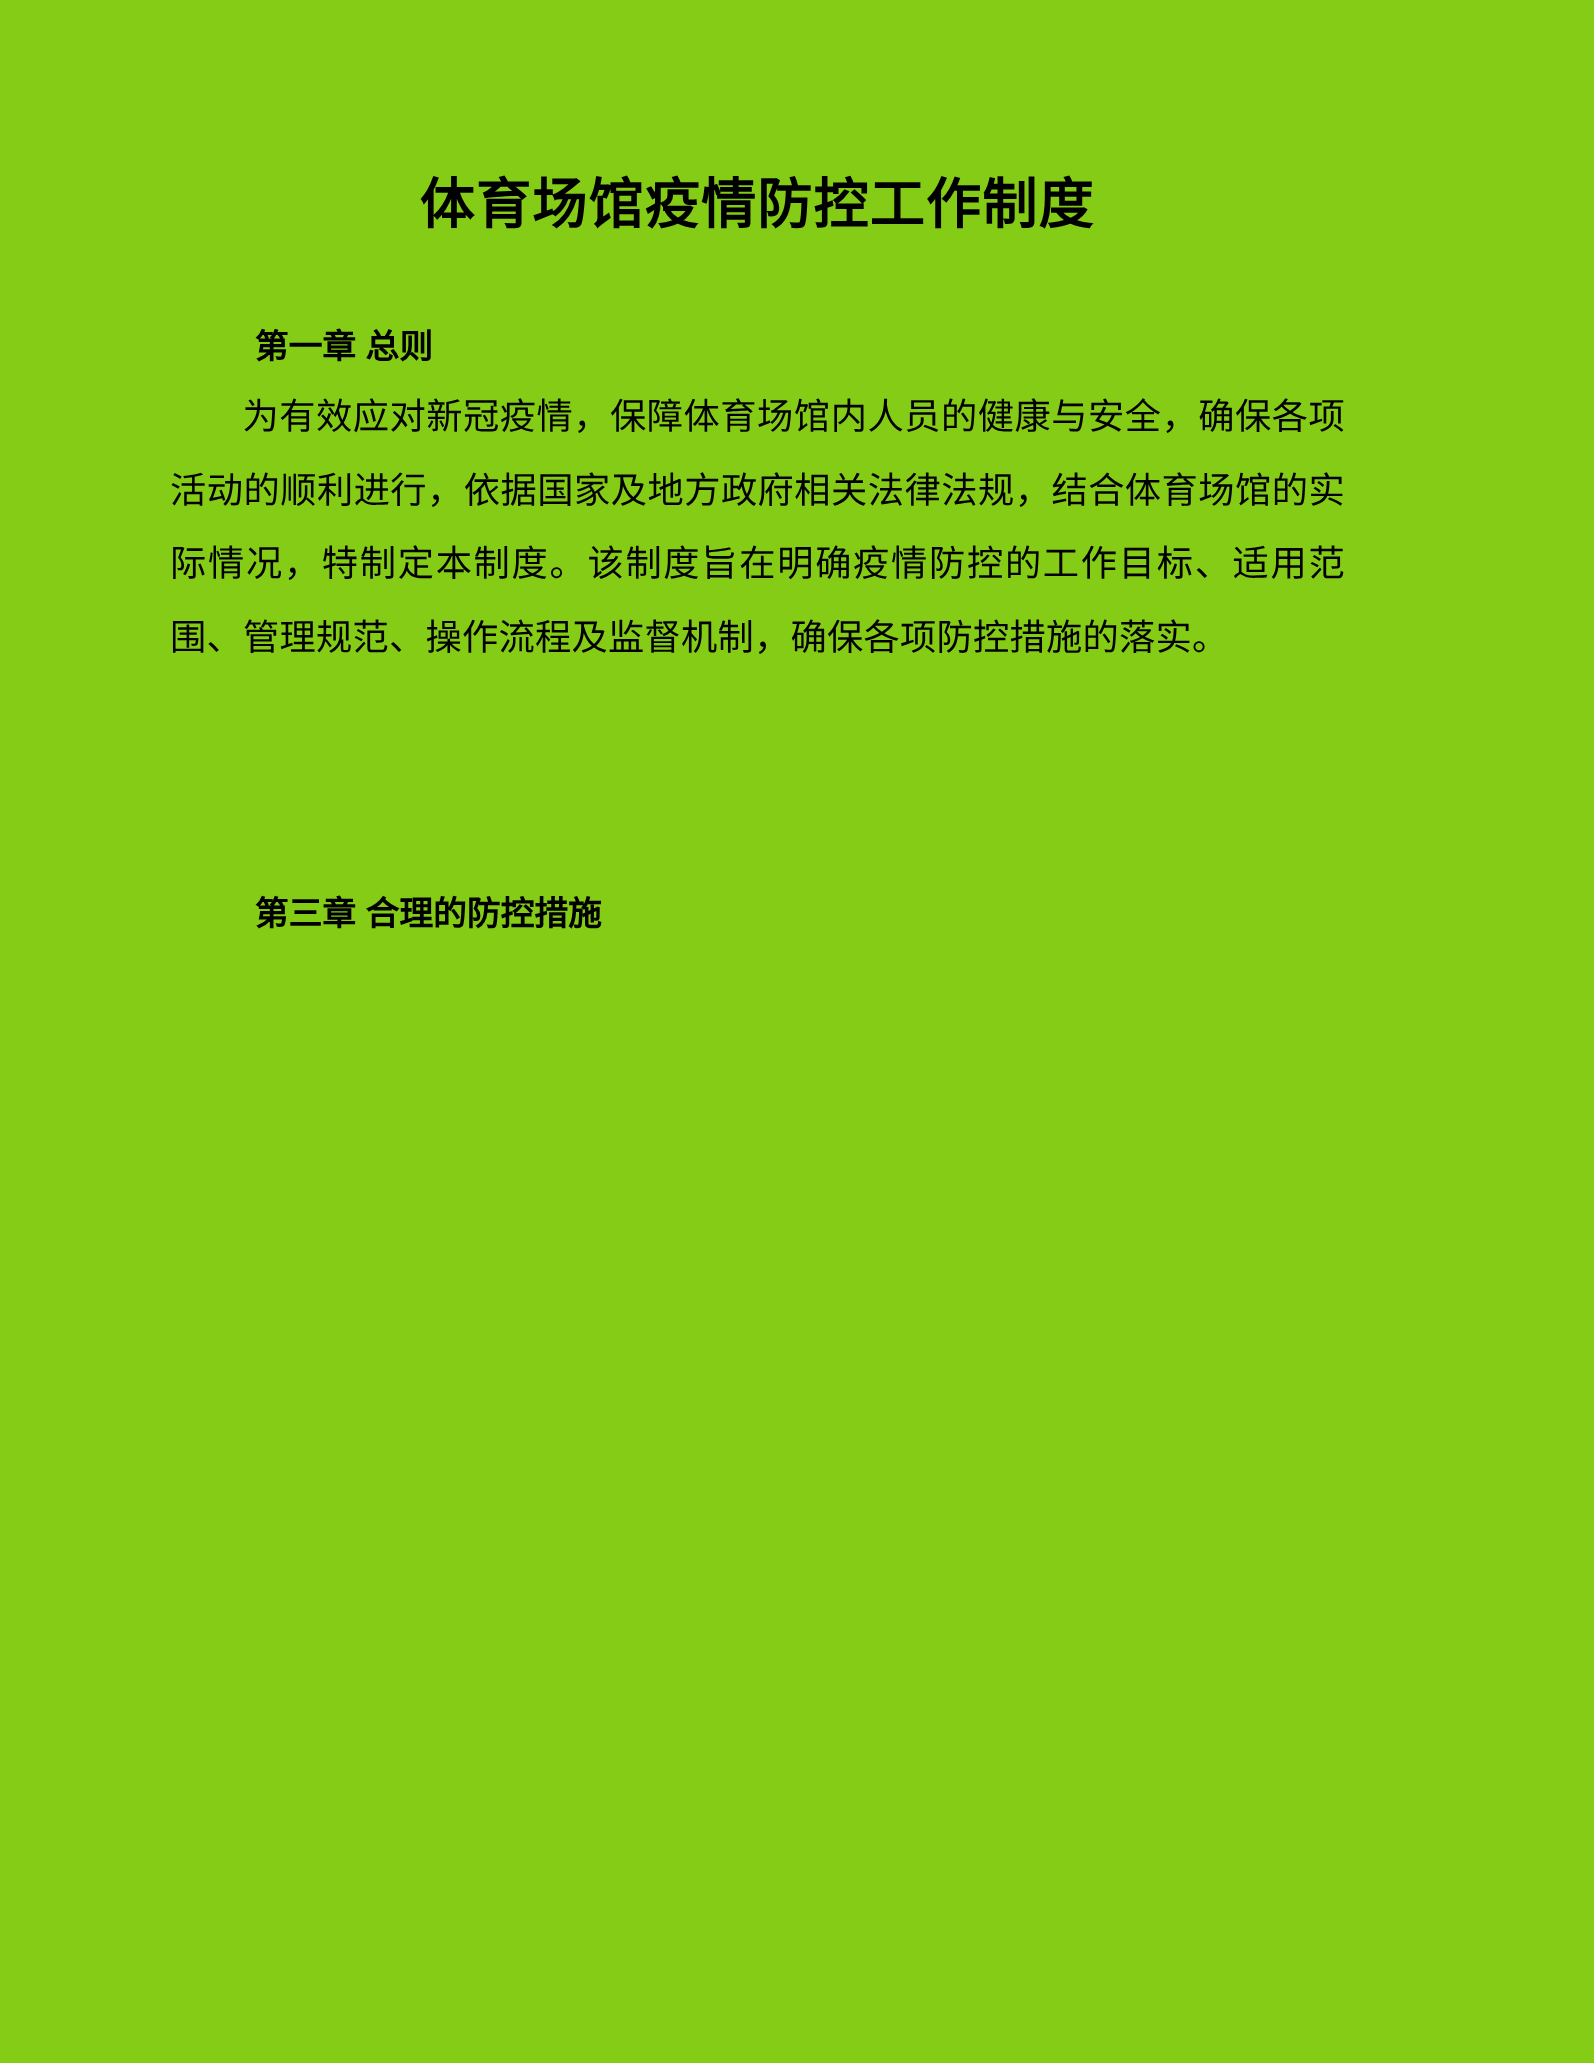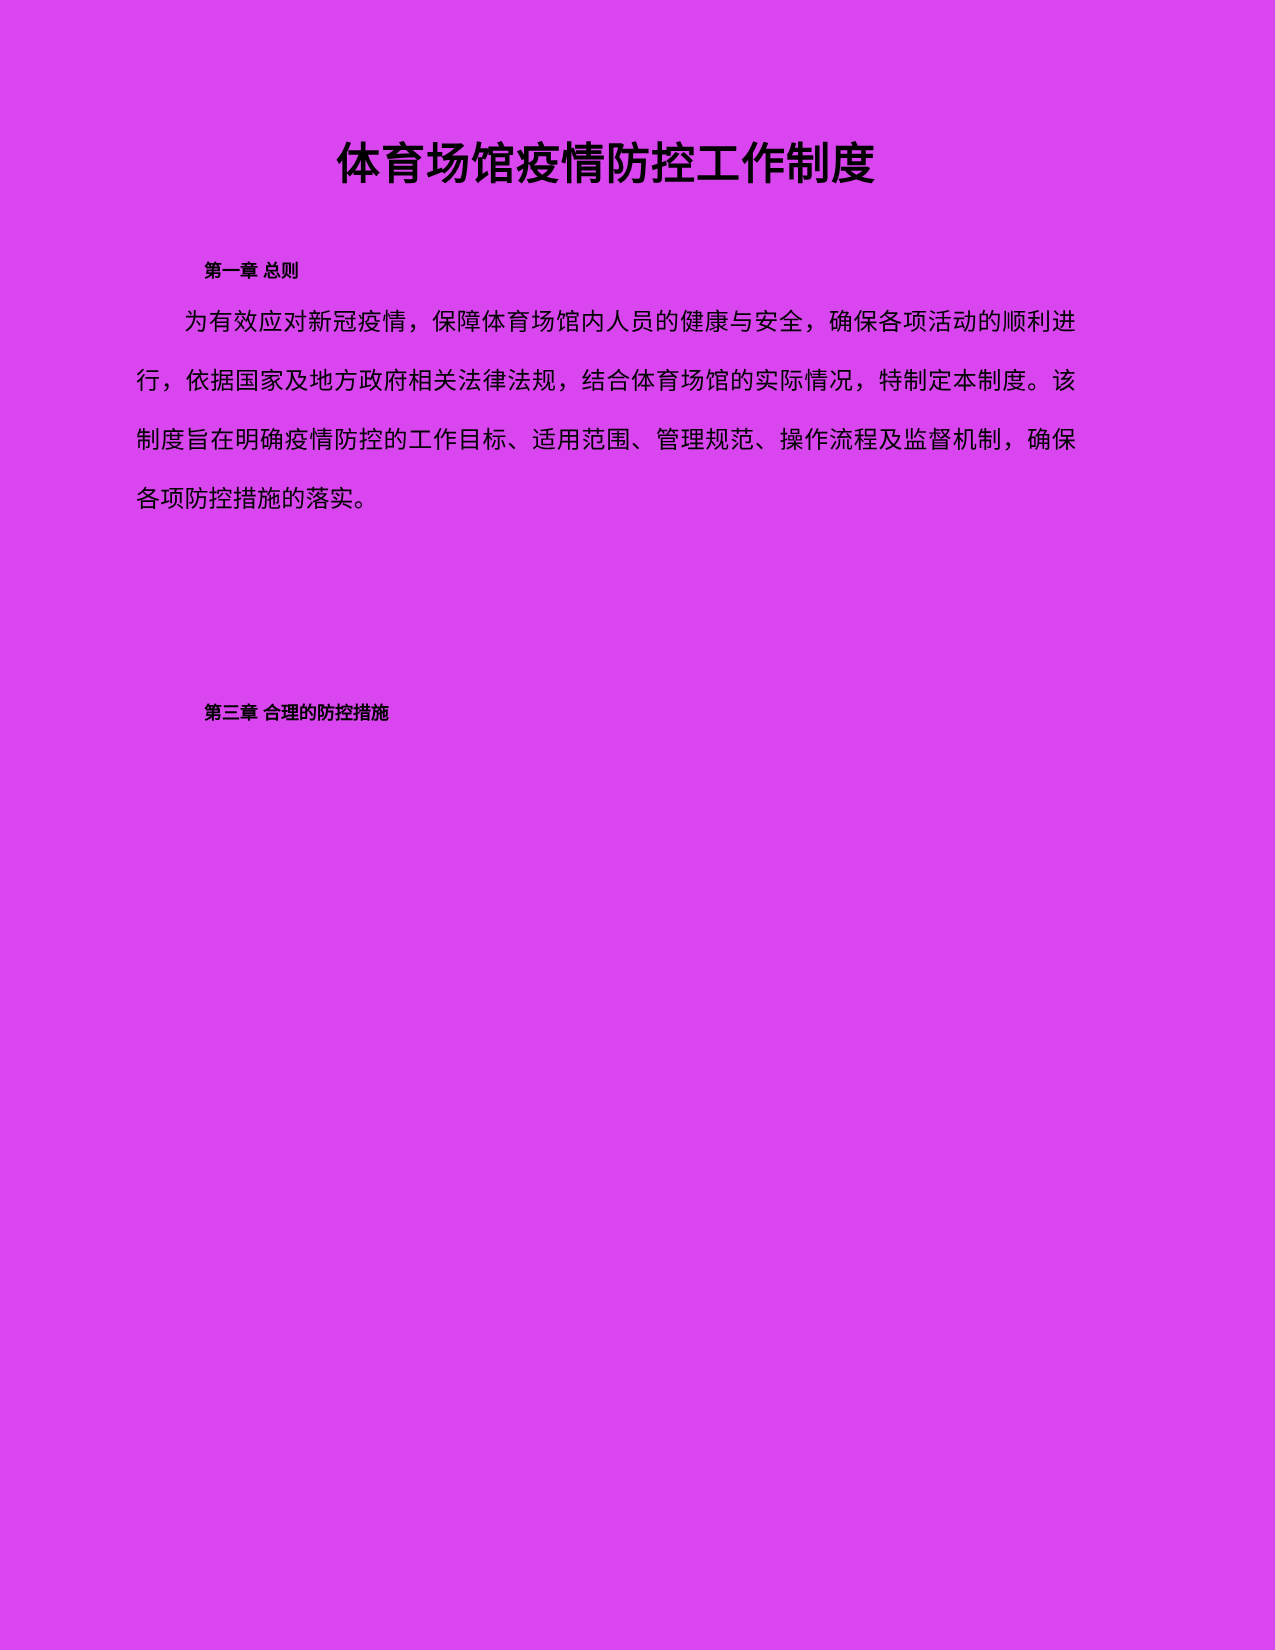--- a/index.html
+++ b/index.html
@@ -6,21 +6,21 @@
     margin: 0;
     padding: 0;
     background: #ffffff;
   }
 
   .page {
     position: relative;
     width: 1275px;
     height: 1650px;
     margin: 0 auto;
-    background: #d946ef;
+    background: #84cc16;
     box-sizing: border-box;
     overflow: hidden;
   }
 
   .content {
     position: absolute;
     left: 136px;
     top: 0;
     width: 940px;
   }
@@ -37,31 +37,31 @@
     letter-spacing: 1px;
   }
 
   .chapter {
     margin: 0;
   }
 
   .chapter-heading {
     font-family: "Liberation Sans", "DejaVu Sans", sans-serif;
     font-weight: bold;
-    font-size: 18px;
+    font-size: 27px;
     line-height: 1.35;
     color: #000000;
     margin: 0;
     padding-left: 68px;
     white-space: pre;
   }
 
   .chapter-body {
     font-family: "Liberation Serif", "DejaVu Serif", serif;
-    font-size: 24px;
+    font-size: 29px;
     line-height: 59px;
     color: #000000;
     margin: 0;
     text-indent: 2em;
     text-align: justify;
     text-justify: inter-ideograph;
     letter-spacing: 0.2px;
   }
 
   

